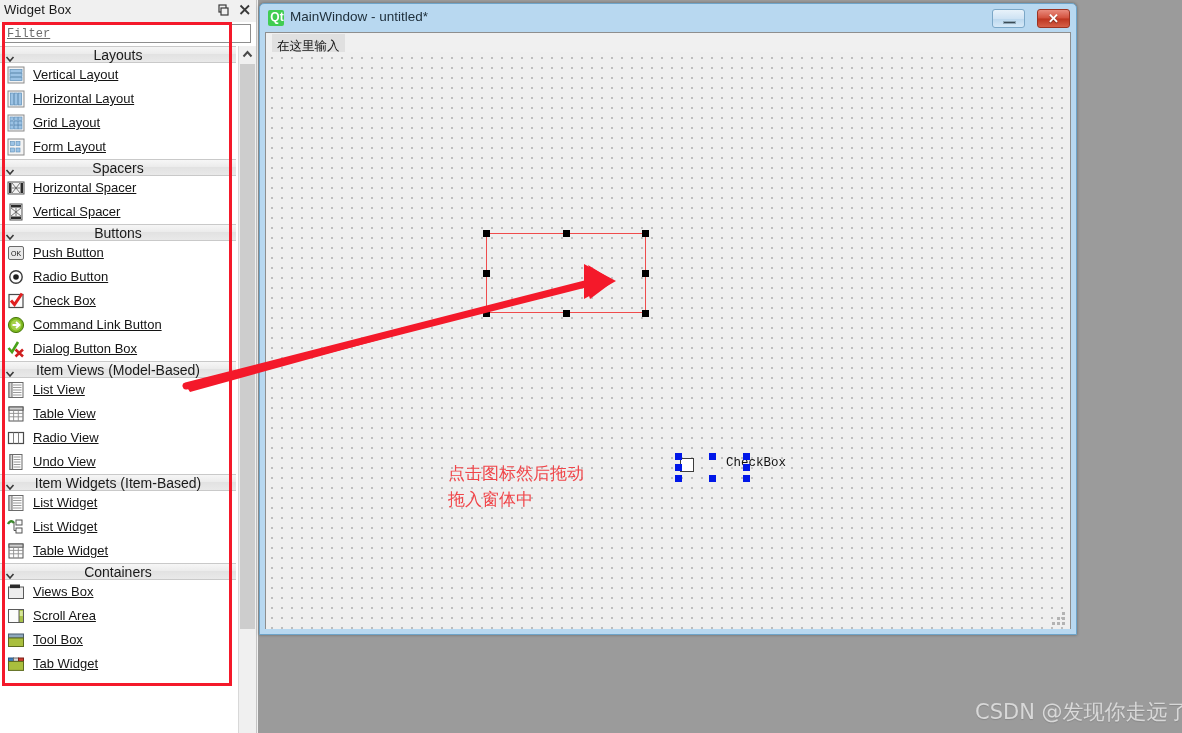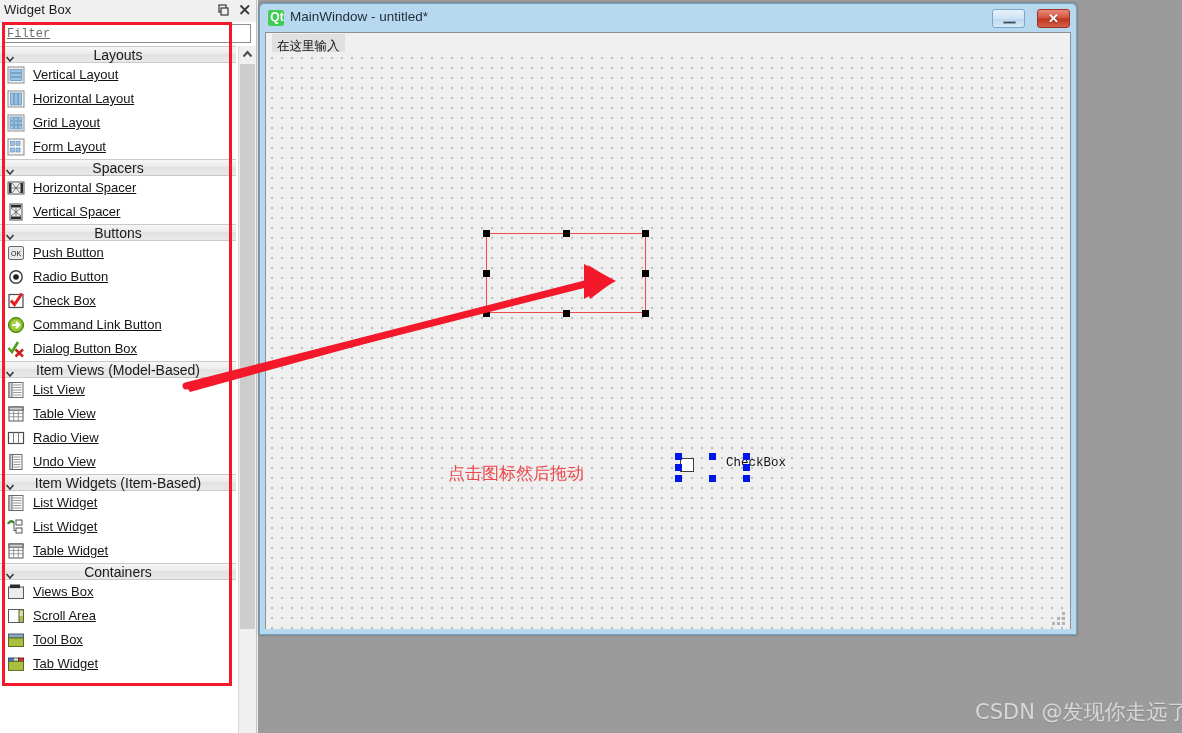--- a/index.html
+++ b/index.html
@@ -634,20 +634,21 @@
         <div class="h-blue" style="left:443px;top:401px;"></div>
         <div class="h-blue" style="left:477px;top:401px;"></div>
         <div class="h-blue" style="left:409px;top:412px;"></div>
         <div class="h-blue" style="left:477px;top:412px;"></div>
         <div class="h-blue" style="left:409px;top:423px;"></div>
         <div class="h-blue" style="left:443px;top:423px;"></div>
         <div class="h-blue" style="left:477px;top:423px;"></div>
 
         <div class="cn-note">
           <div>点击图标然后拖动</div>
+          <div>拖入窗体中</div>
         </div>
 
         <div class="mw-grip">
           <i style="left:9px;top:0px;"></i>
           <i style="left:9px;top:5px;"></i>
             <i style="left:4px;top:5px;"></i>
           <i style="left:9px;top:10px;"></i>
             <i style="left:4px;top:10px;"></i>
             <i style="left:-1px;top:10px;"></i>
         </div>

